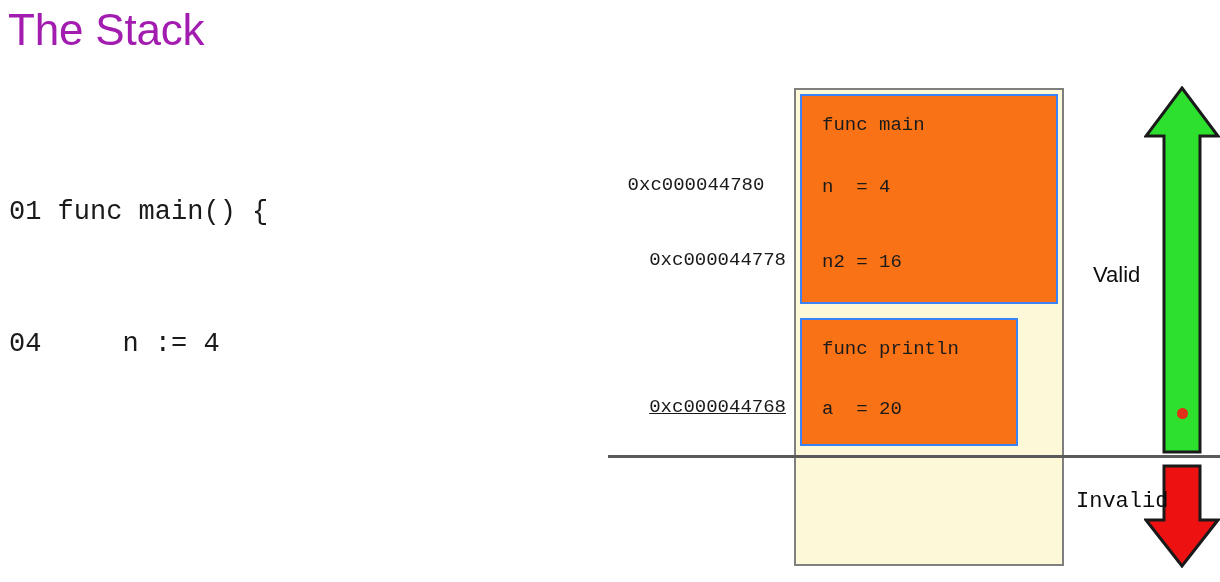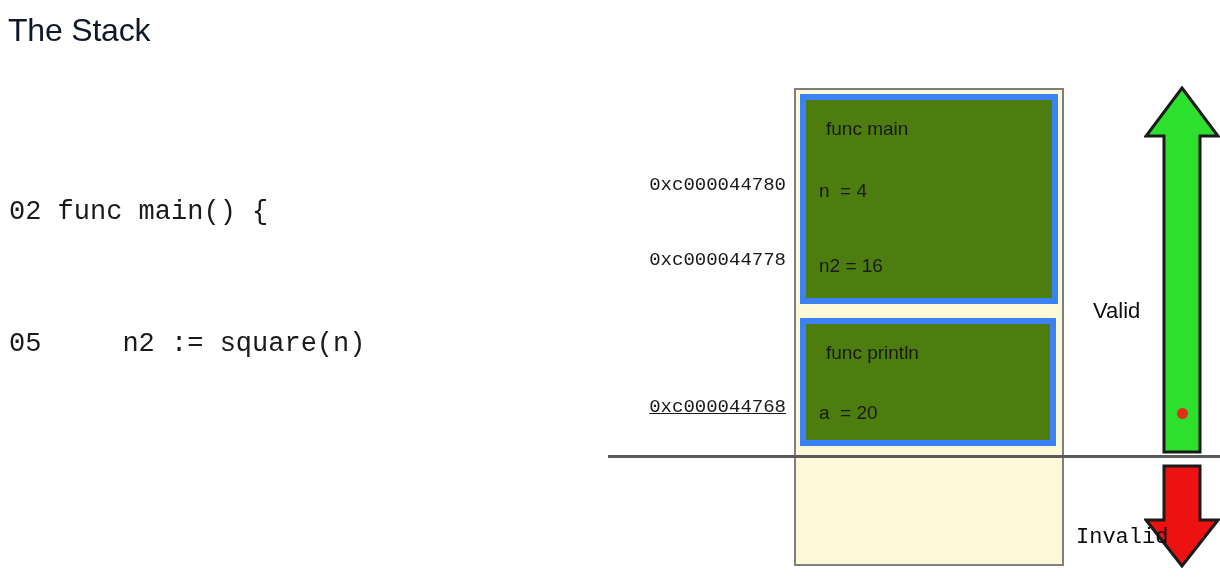--- a/index.html
+++ b/index.html
@@ -15,24 +15,24 @@
     font-family: "Liberation Sans", sans-serif;
     color: #000000;
   }
 
   
   #slide-title {
     position: absolute;
     left: 8px;
     top: 6px;
     font-family: "Liberation Sans", sans-serif;
-    font-size: 32px;
+    font-size: 44px;
     font-weight: 400;
     line-height: 48px;
-    color: #0f172a;
+    color: #a21caf;
     letter-spacing: -0.2px;
     white-space: pre;
   }
 
   
   #code-listing {
     position: absolute;
     left: 9px;
     top: 102px;
     font-family: "Liberation Mono", "DejaVu Sans Mono", monospace;
@@ -50,68 +50,68 @@
   .addr-label {
     position: absolute;
     font-family: "Liberation Mono", "DejaVu Sans Mono", monospace;
     font-size: 19px;
     line-height: 22px;
     color: #1a1a1a;
     text-align: right;
     width: 180px;
     white-space: pre;
   }
-  #addr-0 { left: 606px; top: 174px; }
+  #addr-0 { left: 606px; top: 174px; text-align: center; }
   #addr-1 { left: 606px; top: 249px; font-family: Liberation Mono, monospace; }
   #addr-2 { left: 606px; top: 396px; text-decoration: underline; }
 
   
   #stack-container {
     position: absolute;
     left: 794px;
     top: 88px;
     width: 270px;
     height: 478px;
     background: #fcf8d8;
     border: 2px solid #7f7f7f;
     box-sizing: border-box;
   }
 
   
   .stack-frame {
     position: absolute;
-    background: #4d7c0f;
-    border: 6px solid #3b82f6;
+    background: #f97316;
+    border: 2px solid #3b82f6;
     box-sizing: border-box;
-    font-family: Liberation Sans, sans-serif;
+    font-family: Liberation Mono, monospace;
     font-size: 19px;
     color: #1a1a1a;
   }
   #stack-frame-main {
     left: 800px;
     top: 94px;
     width: 258px;
     height: 210px;
   }
   #stack-frame-println {
     left: 800px;
     top: 318px;
-    width: 256px;
+    width: 218px;
     height: 128px;
   }
   .frame-title {
     position: absolute;
     left: 20px;
     top: 18px;
     white-space: pre;
     line-height: 22px;
   }
   .frame-slot {
     position: absolute;
-    left: 13px;
+    left: 20px;
     white-space: pre;
     line-height: 22px;
   }
   #stack-frame-main .frame-slot.slot-0 { top: 80px; }
   #stack-frame-main .frame-slot.slot-1 { top: 155px; text-align: right; }
   #stack-frame-println .frame-slot.slot-0 { top: 78px; }
 
   
   #validity-divider {
     position: absolute;
@@ -148,33 +148,32 @@
   }
 
   
   .region-label {
     position: absolute;
     font-family: "Liberation Sans", sans-serif;
     font-size: 22px;
     line-height: 26px;
     color: #0d0d0d;
     white-space: pre;
-    margin-top: 36px;
   }
   #label-valid { left: 1093px; top: 262px; }
   #label-invalid { left: 1076px; top: 489px; font-family: Liberation Mono, monospace; }
 </style>
 </head>
 <body>
 
 <div id="slide-title">The Stack</div>
 
 <div id="code-listing">
-  <div class="code-line">02 func main() {</div>
-  <div class="code-line">05     n2 := square(n)</div>
+  <div class="code-line">01 func main() {</div>
+  <div class="code-line">04     n := 4</div>
   
   
   
   
   
   
 </div>
 
 <div class="addr-label" id="addr-0">0xc000044780</div>
 <div class="addr-label" id="addr-1">0xc000044778</div>

